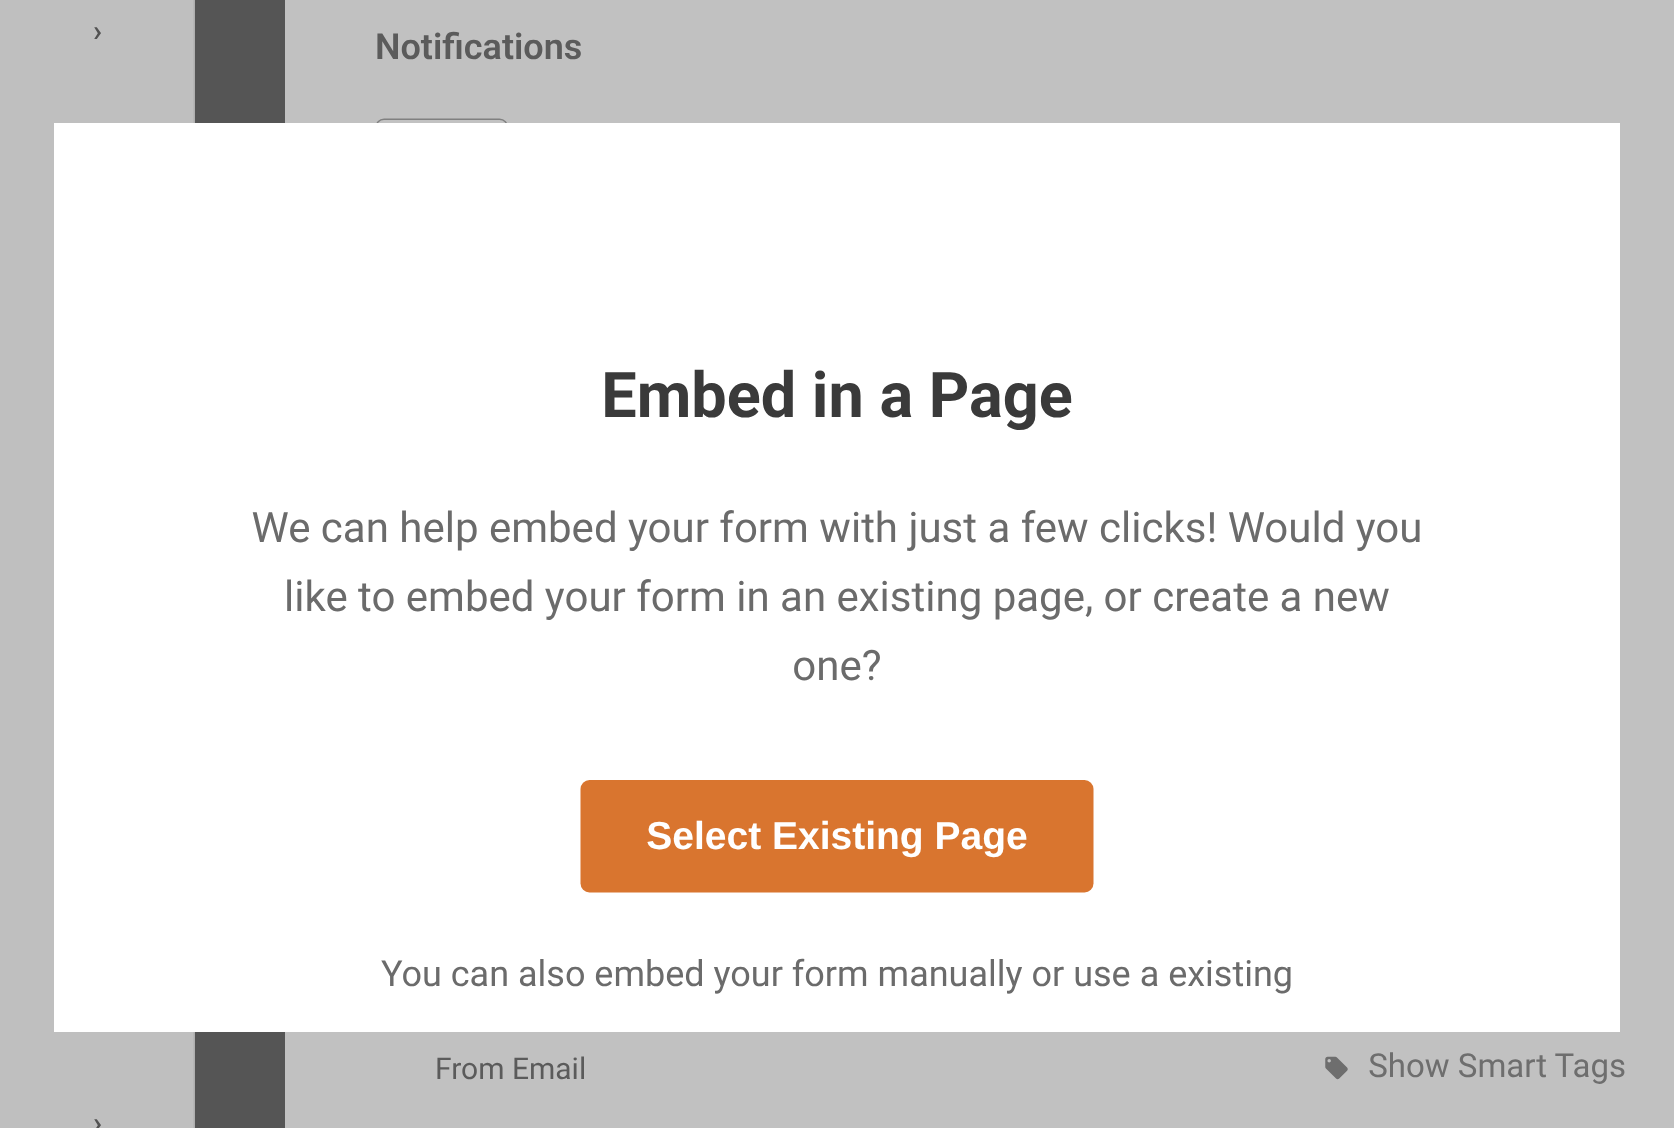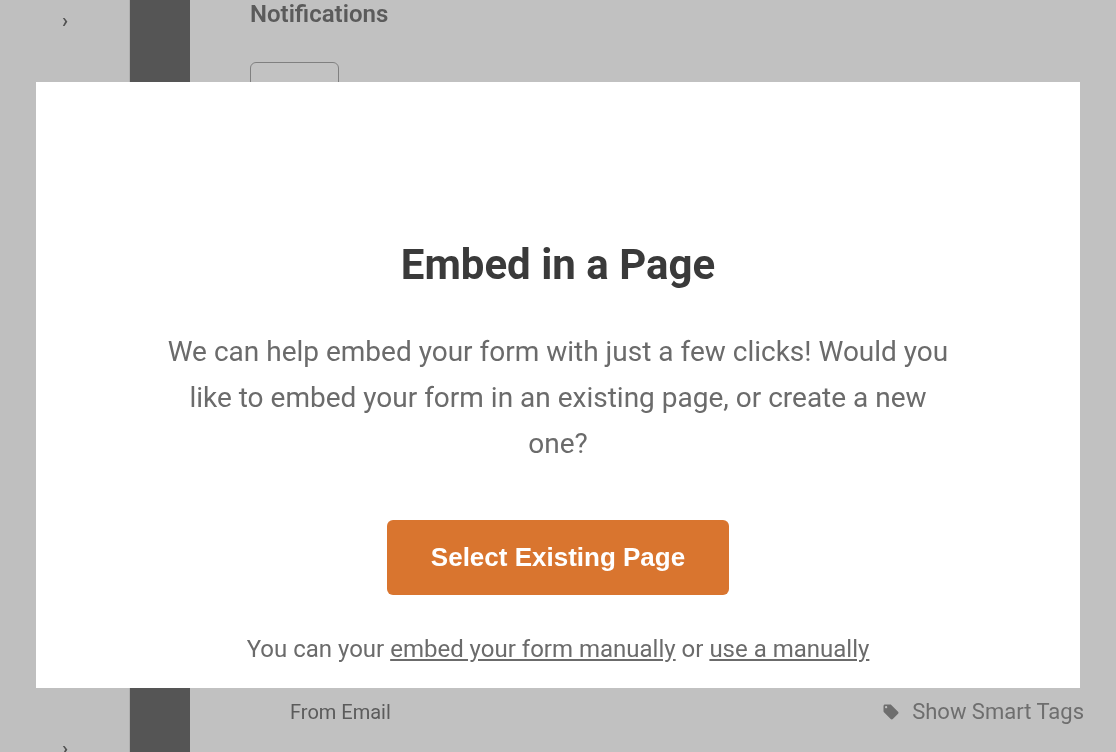--- a/index.html
+++ b/index.html
@@ -52,21 +52,21 @@
       top: 0;
       right: 0;
       bottom: 0;
       background: #fdfdfd;
       padding: 0 60px;
     }
     .bg-notifications-label {
       color: #444;
       font-size: 24px;
       font-weight: 600;
-      margin-top: 0;
+      margin-top: 17px;
     }
     .bg-on-dropdown {
       display: inline-flex;
       align-items: center;
       gap: 10px;
       border: 1px solid #888;
       border-radius: 6px;
       padding: 16px 18px;
       margin-top: 34px;
       color: #444;
@@ -142,21 +142,20 @@
       padding: 22px 44px;
       cursor: pointer;
       min-width: 320px;
     }
     .modal-footer {
       color: #6b6b6b;
       font-size: 24px;
     }
     .modal-footer a {
       color: #6b6b6b;
-      text-decoration: underline;
       cursor: pointer;
     }
     .tag-icon {
       display: inline-block;
       width: 18px;
       height: 18px;
     }
   </style>
 </head>
 <body>
@@ -185,15 +184,15 @@
 
 <div class="overlay"></div>
 
 <div class="modal">
   <h1 class="modal-title">Embed in a Page</h1>
   <p class="modal-subtitle">We can help embed your form with just a few clicks! Would you like to embed your form in an existing page, or create a new one?</p>
   <div class="modal-buttons">
     <button class="modal-btn">Select Existing Page</button>
   </div>
   <p class="modal-footer">
-    <span>You can your </span><a>embed your form manually</a><span> or </span><a>use a manually</a>
+    <span>You can also </span><a>embed your form manually</a><span> or </span><a>use a existing</a>
   </p>
 </div>
 
 </body></html>

